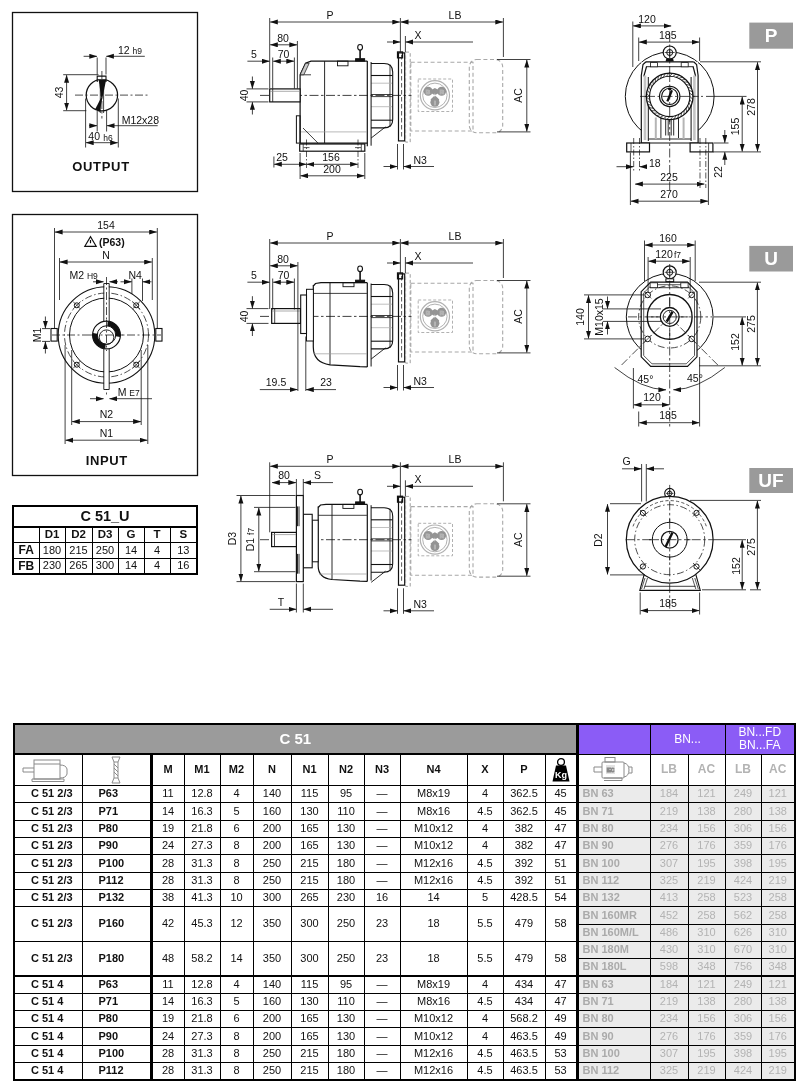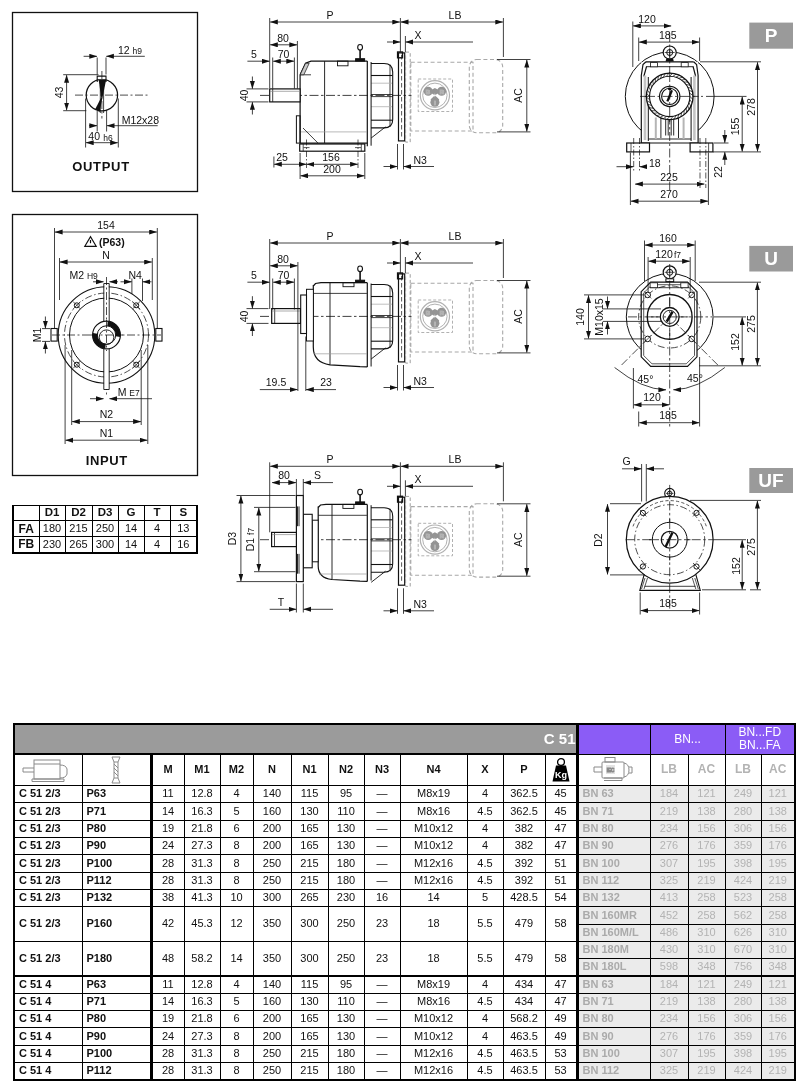--- a/index.html
+++ b/index.html
@@ -13,21 +13,21 @@
 .lbl{font-size:13px;font-weight:bold;}
 
 #t1{position:absolute;left:12px;top:505px;border-collapse:collapse;table-layout:fixed;}
 #t1 td{border:1px solid #000;text-align:center;font-size:11px;padding:0;line-height:1;color:#111;}
 #t1 .tt{font-size:14.5px;font-weight:bold;}
 #t1 .hd{font-weight:bold;font-size:11.5px;}
 #t1 .rh{font-weight:bold;font-size:12px;text-align:center;}
 
 #t2{position:absolute;left:13px;top:723px;border-collapse:collapse;table-layout:fixed;}
 #t2 td{border:1px solid #000;text-align:center;font-size:11px;padding:0;line-height:1.05;color:#111;vertical-align:middle;}
-#t2 .b{font-weight:bold;text-align:left;padding-left:4px;}
+#t2 .b{font-weight:bold;text-align:left;padding-left:16px;}
 #t2 .g1{background:#9b9b9b;color:#fff;font-weight:bold;font-size:15px;}
 #t2 .g2{background:#8b5cf6;color:#fff;font-weight:normal;font-size:12px;line-height:1.1;}
 #t2 .mh{font-weight:bold;font-size:11px;}
 #t2 .gt{color:#b3b3b3;background:#ebebeb;}
 #t2 .gb{color:#aaaaaa;background:#ebebeb;font-weight:bold;text-align:left;padding-left:4px;}
 #t2 .ghd{color:#b3b3b3;background:#fff;font-weight:bold;font-size:12px;}
 #t2 .tl{border-left:3px solid #000;}
 </style>
 </head>
 <body>
@@ -905,20 +905,23 @@
 <colgroup>
         <col style="width:26px">
         <col style="width:26px">
         <col style="width:27px">
         <col style="width:26px">
         <col style="width:26px">
         <col style="width:26px">
         <col style="width:27px">
       </colgroup>
 <tbody>
+        <tr>
+          <td colspan="7" class="tt" style="height:19px;border-width:2px;">C 51_U</td>
+        </tr>
 <tr style="height:15px;">
           <td style="border-left-width:2px;"></td>
           <td class="hd">D1</td>
           <td class="hd">D2</td>
           <td class="hd">D3</td>
           <td class="hd">G</td>
           <td class="hd">T</td>
           <td class="hd" style="border-right-width:2px;">S</td>
         </tr>
 <tr style="height:16px;">
@@ -958,21 +961,21 @@
         <col style="width:42px">
         <col style="width:32px">
         <col style="width:73px">
         <col style="width:38px">
         <col style="width:37px">
         <col style="width:36px">
         <col style="width:34px">
 </colgroup>
 <tbody>
         <tr style="height:30px;">
-<td colspan="13" class="g1" style="border:2px solid #000;border-right:3px solid #000;text-align:right;">C 51</td>
+<td colspan="13" class="g1" style="border:2px solid #000;border-right:3px solid #000;">C 51</td>
 <td class="g2 tl" style="border-top:2px solid #000;"></td>
 <td colspan="2" class="g2" style="border-top:2px solid #000;">BN...</td>
 <td colspan="2" class="g2" style="border-top:2px solid #000;border-right:2px solid #000;text-align:center;">BN...FD<br>BN...FA</td>
 </tr>
 <tr style="height:31px;">
 <td style="border-left:2px solid #000;">
             <svg width="56" height="28" viewBox="0 0 56 28">
               <g fill="none" stroke="#8a8a8a" stroke-width="1">
                 <rect x="14" y="4" width="26" height="19"></rect>
                 <path d="M14 8 L40 8"></path>

